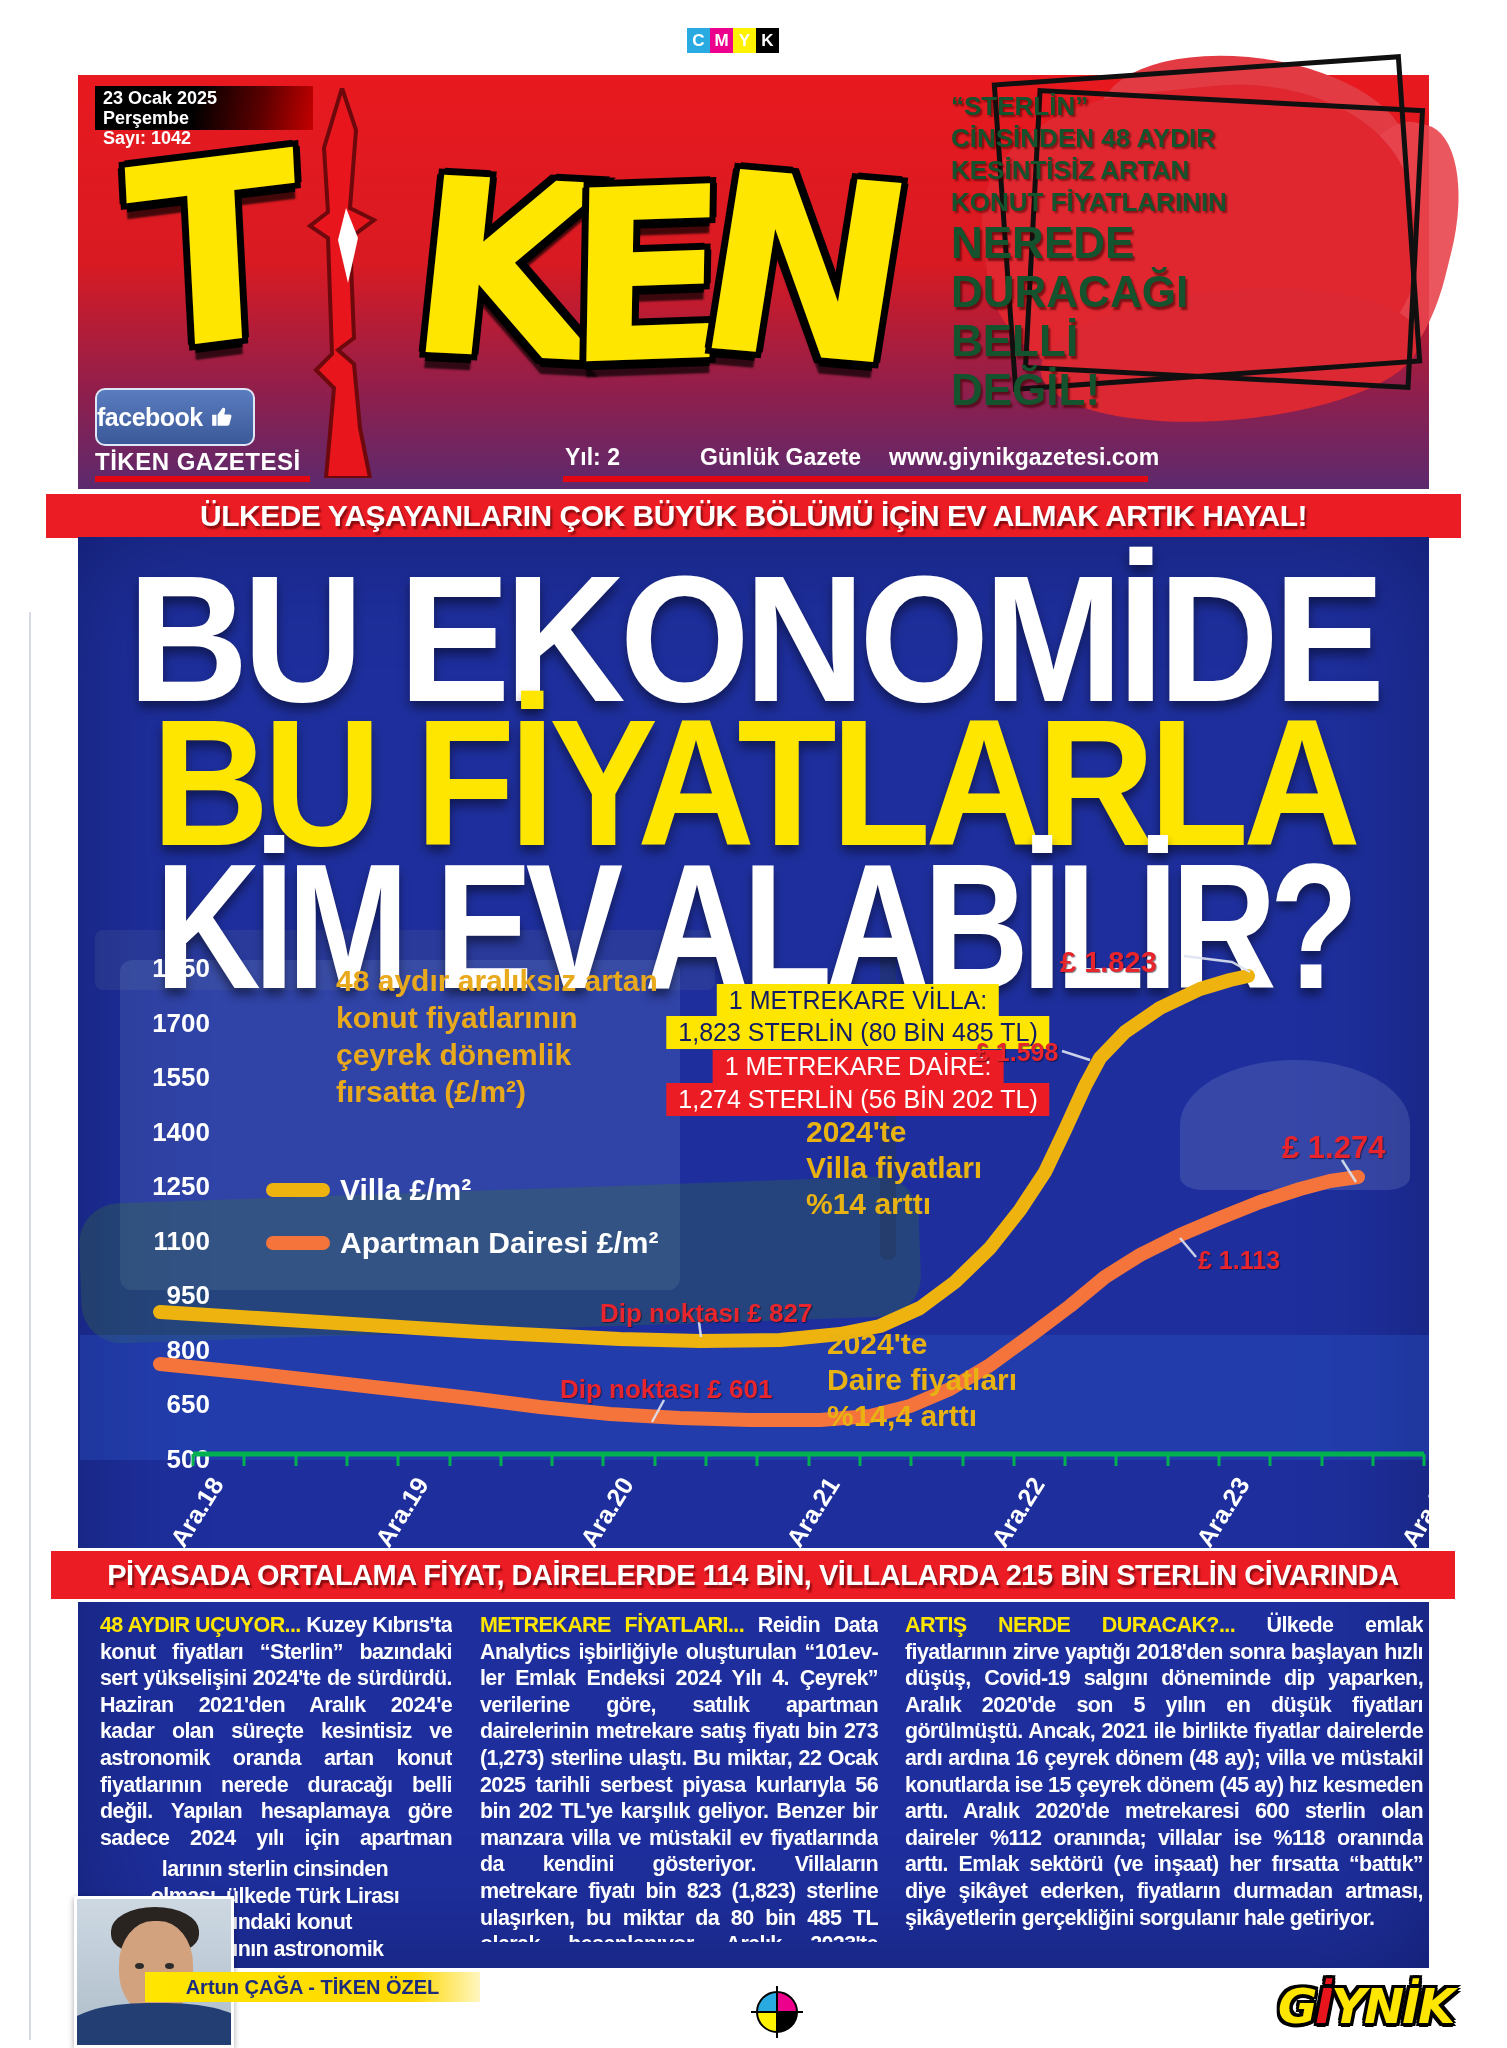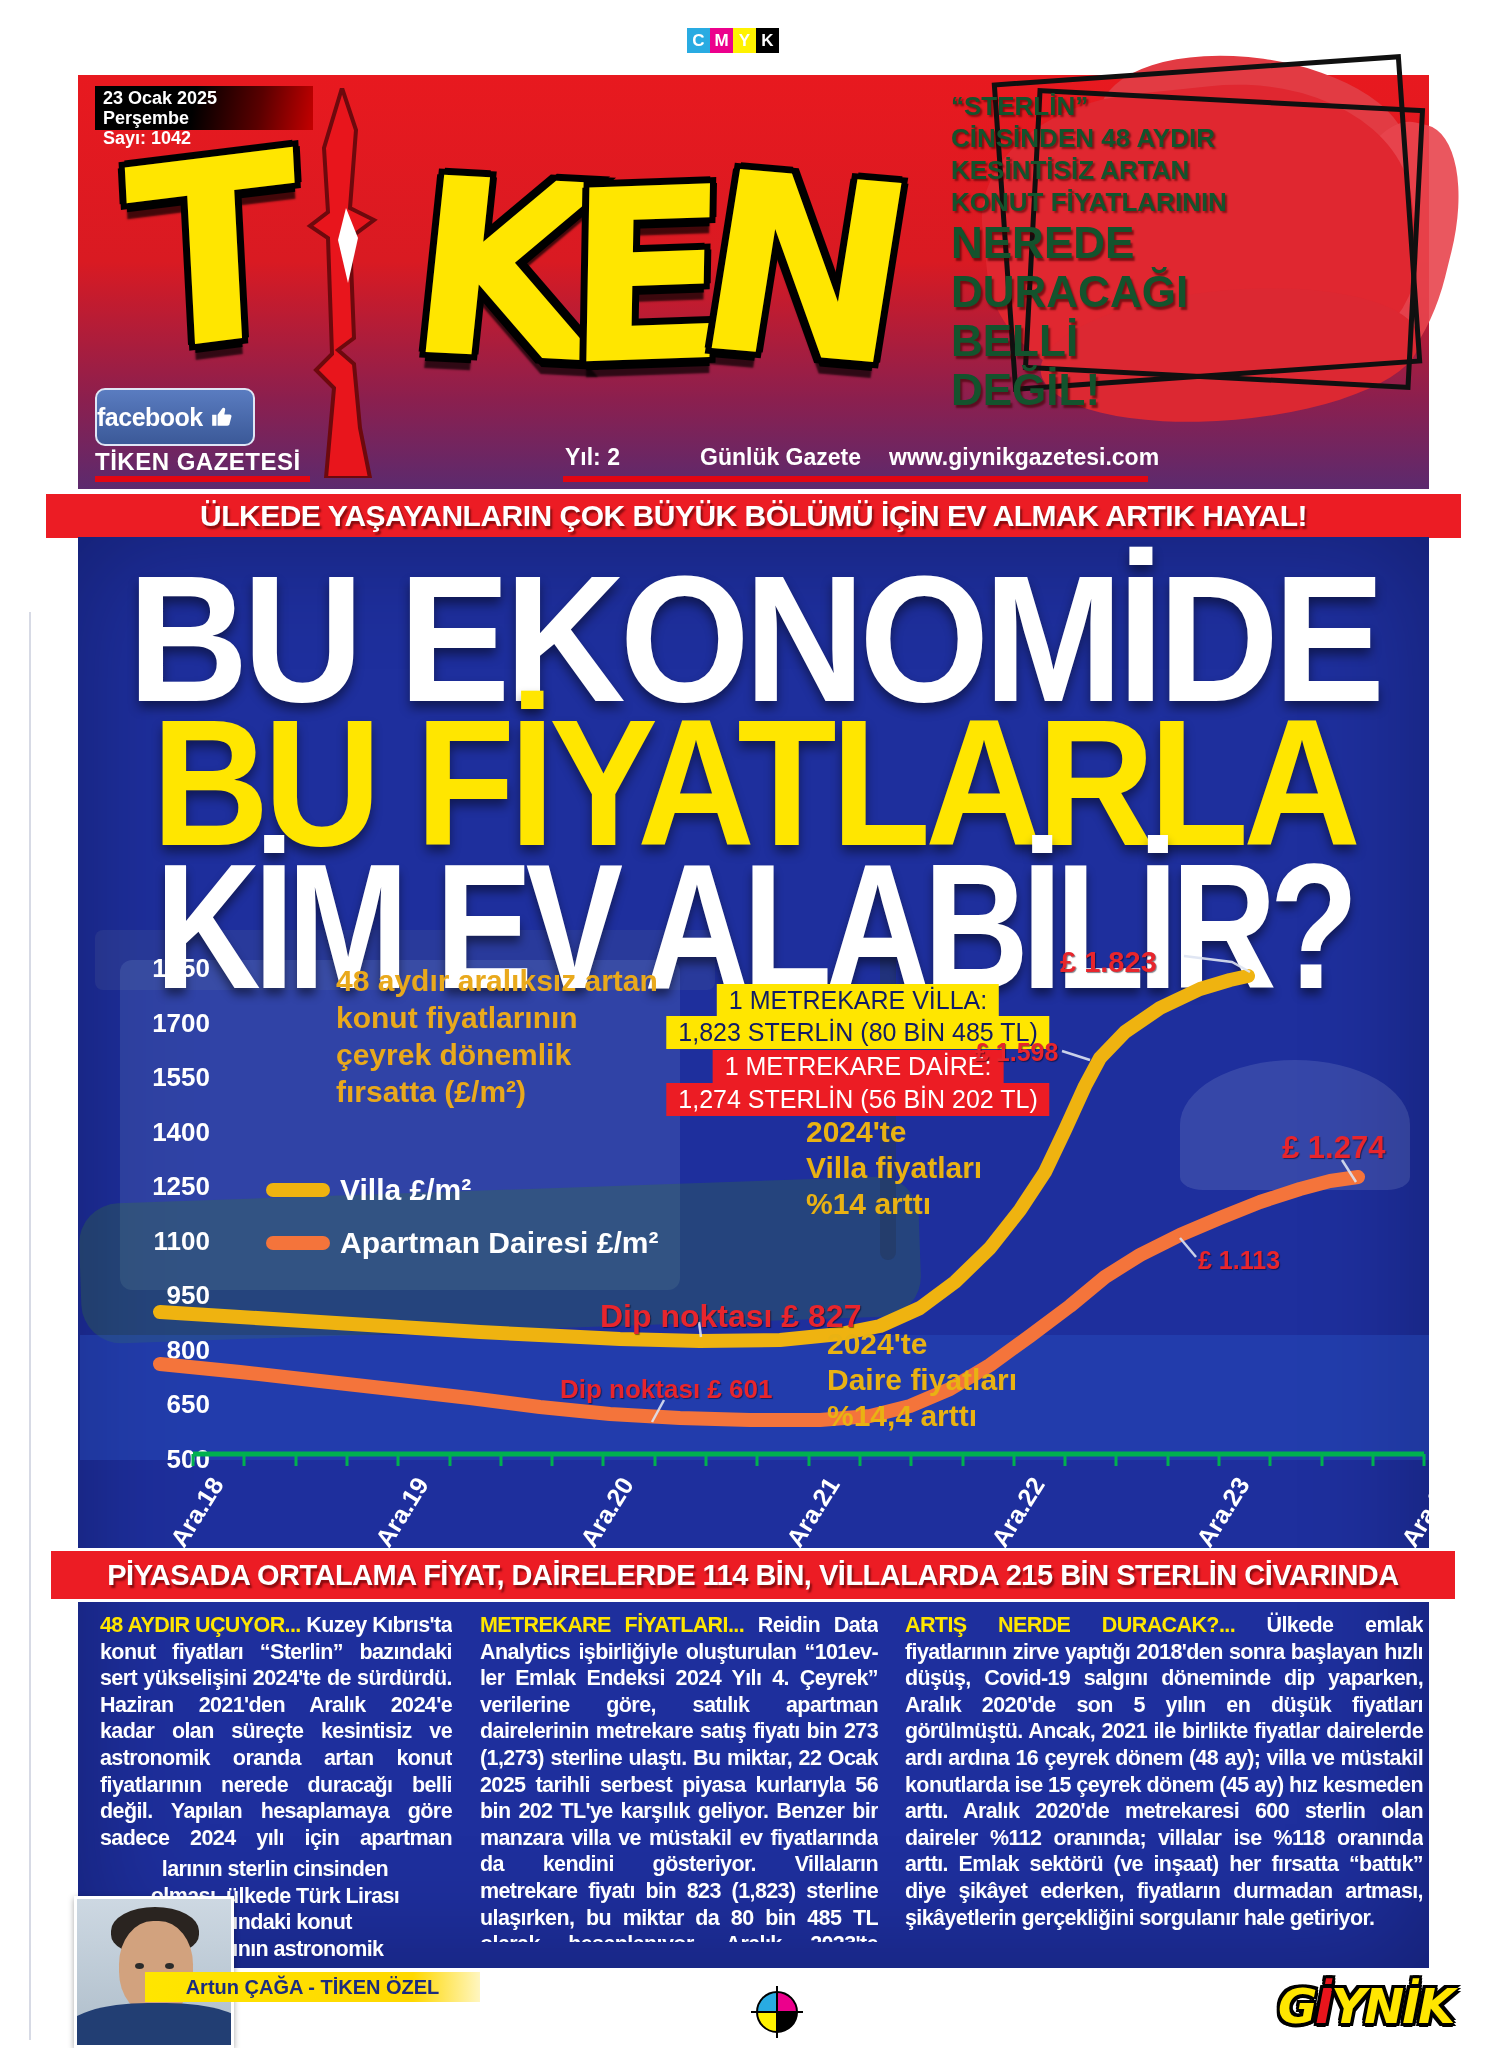--- a/index.html
+++ b/index.html
@@ -82,21 +82,21 @@
   .legend{display:flex;align-items:center;gap:10px;}
   .leg1{left:266px;top:1173px;} .leg2{left:266px;top:1226px;}
   .sw{width:64px;height:14px;border-radius:8px;display:inline-block;}
   .sw-v{background:#efb310;} .sw-d{background:#f4743b;}
   .legtxt{color:#fff;font-weight:bold;font-size:30px;white-space:nowrap;}
   .ann{color:#e8252c;font-weight:900;white-space:nowrap;text-shadow:1px 1px 1px rgba(0,0,20,.5);}
   .ann-1823{left:1060px;top:946px;font-size:29px;}
   .ann-1598{left:975px;top:1038px;font-size:25px;}
   .ann-1274{left:1282px;top:1130px;font-size:31px;}
   .ann-1113{left:1198px;top:1246px;font-size:25px;}
-  .ann-d827{left:600px;top:1298px;font-size:32px;}
+  .ann-d827{left:600px;top:1298px;font-size:26px;}
   .ann-d601{left:560px;top:1374px;font-size:26px;}
   .ynote{color:#e9b213;font-weight:bold;font-size:30px;line-height:36px;}
   .ynote-v{left:806px;top:1114px;}
   .ynote-d{left:827px;top:1326px;}
   .xlab{width:90px;text-align:right;color:#fff;font-weight:bold;font-size:25px;
         transform:rotate(-58deg);transform-origin:100% 0;top:1472px;}
 
   
   .col{color:#fff;font-weight:bold;font-size:21.5px;line-height:26.6px;text-align:justify;
        letter-spacing:-.6px;overflow:hidden;}

